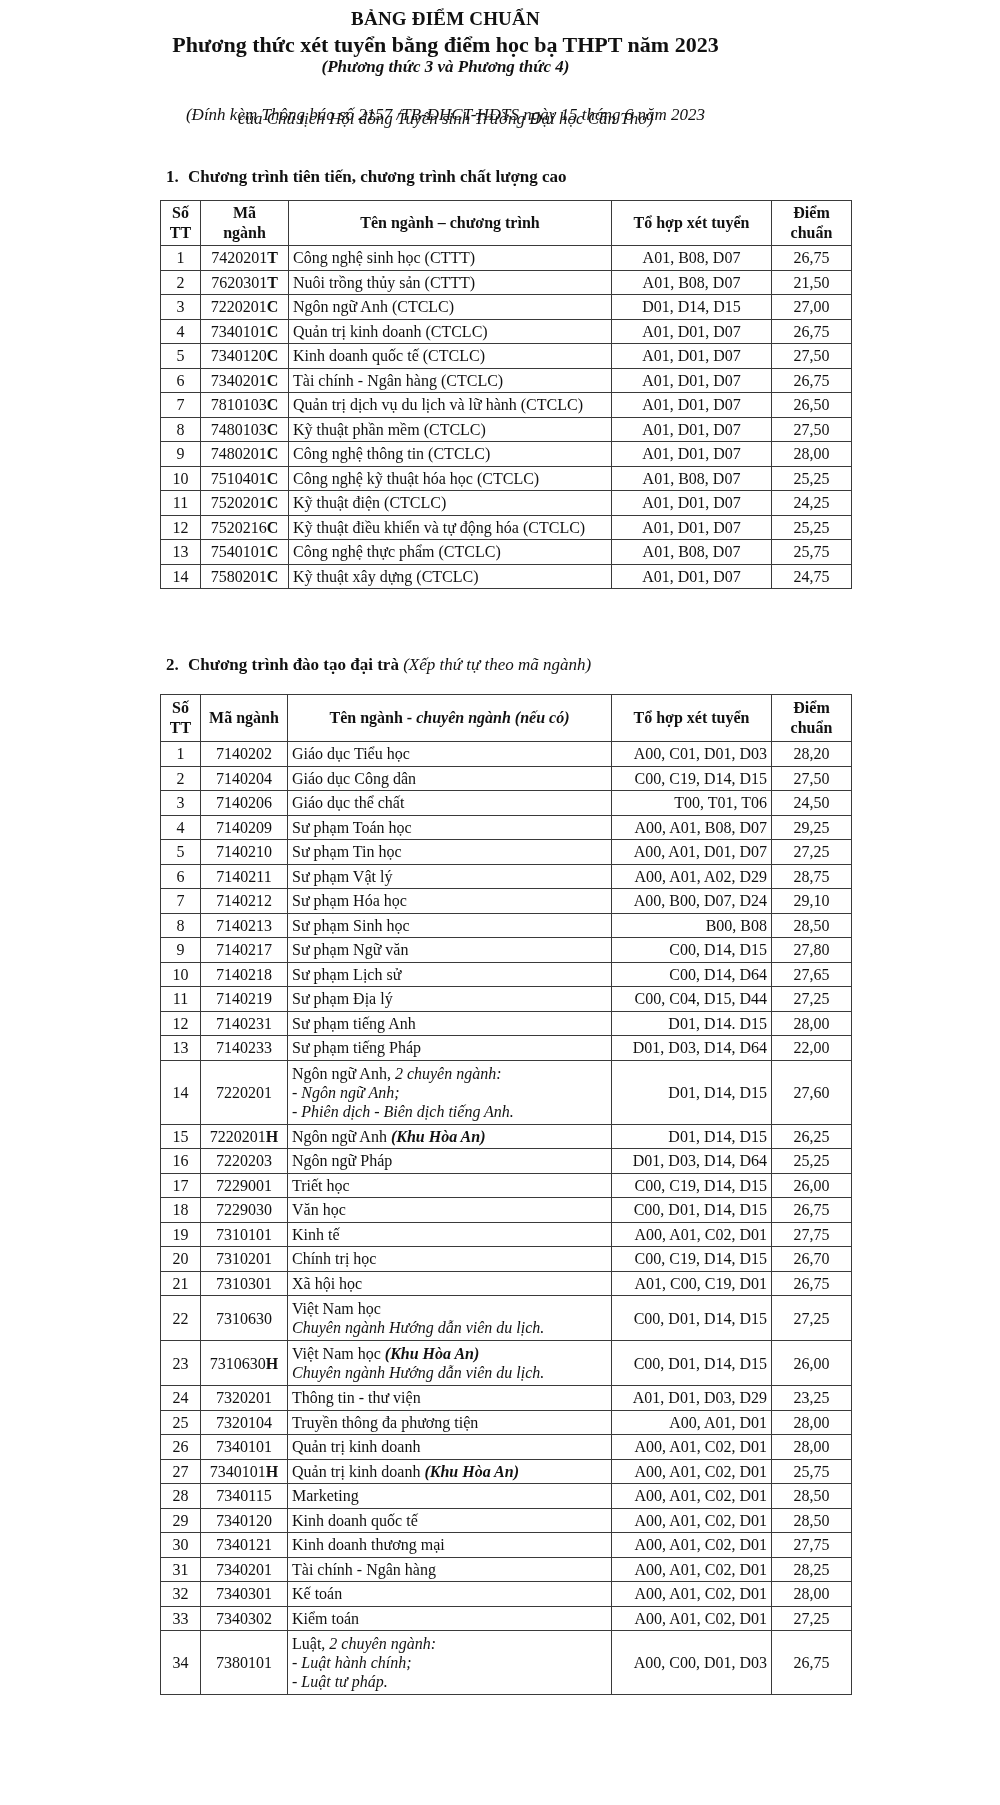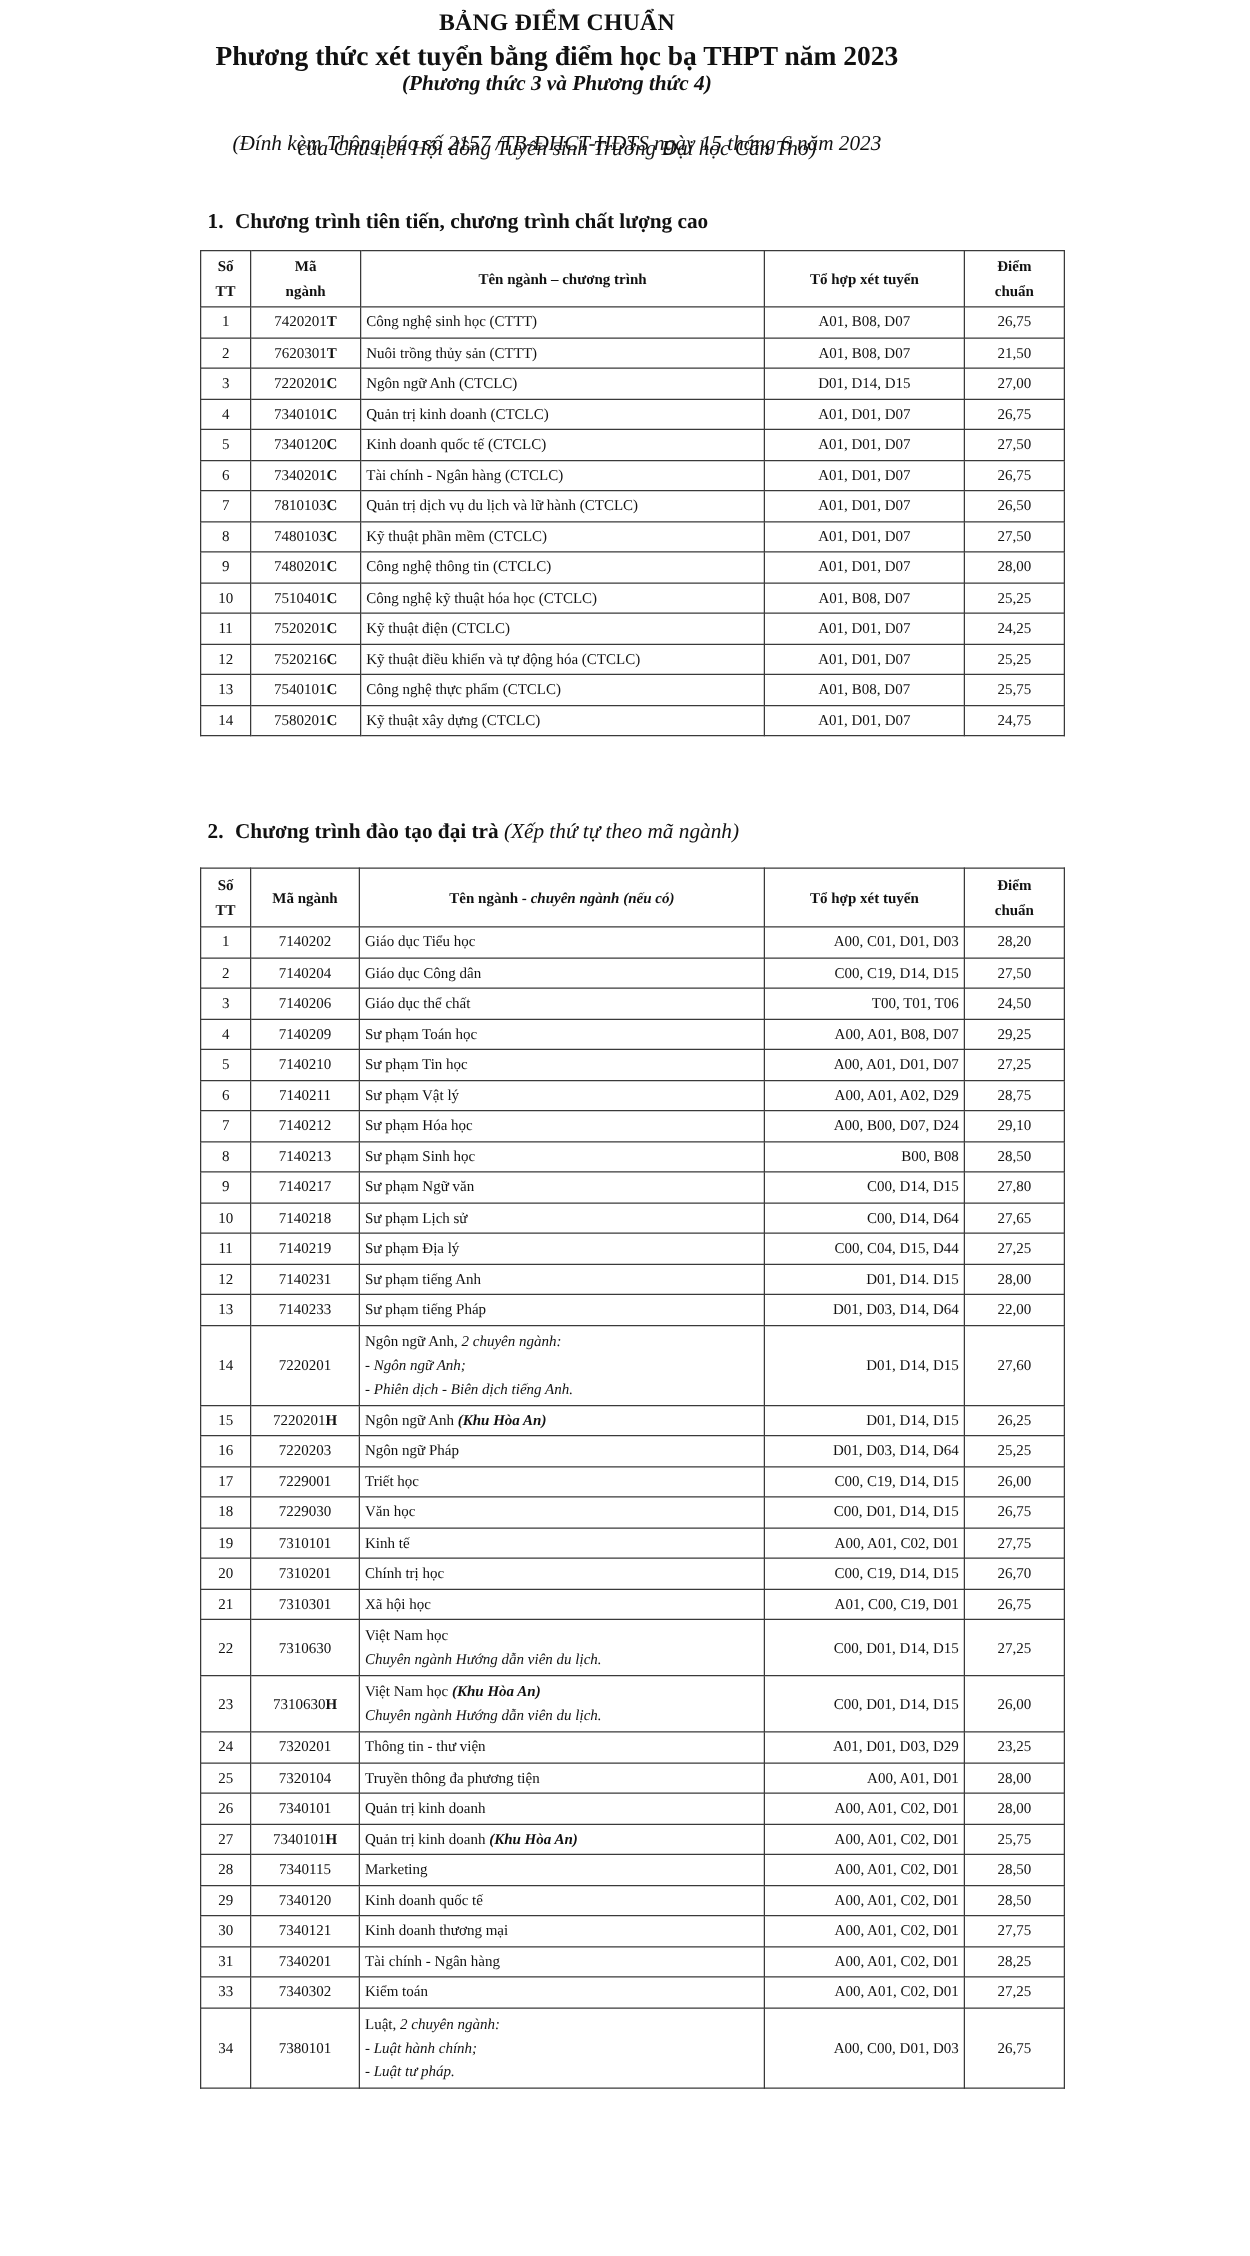--- a/index.html
+++ b/index.html
@@ -16,21 +16,21 @@
 
   .section { position: absolute; left: 166px; font-size: 17px; font-weight: bold; }
   .section .num { display: inline-block; width: 22px; }
   .section .it { font-weight: normal; font-style: italic; }
   .s1 { top: 167px; }
   .s2 { top: 655px; }
 
   table.grid {
     position: absolute; left: 160px; width: 691px;
     border-collapse: collapse; table-layout: fixed;
-    font-size: 12px;
+    font-size: 16px;
     border-radius: 23px;
   }
   table.grid td, table.grid th {
     border: 1.5px solid #3a3a3a; padding: 0 4px; vertical-align: middle;
     line-height: 19px;
   }
   table.grid th { font-weight: bold; text-align: center; line-height: 20px; }
   .t1 { top: 200px; }
   .t2 { top: 694px; }
   .c-no { text-align: center; }
@@ -523,20 +523,29 @@
       <tr class="r1">
         <td class="c-no">31</td>
         <td class="c-code"><span>7340201</span></td>
         <td class="c-name">
           <span class="line"><span>Tài chính - Ngân hàng</span></span>
         </td>
         <td class="c-combo">A00, A01, C02, D01</td>
         <td class="c-score">28,25</td>
       </tr>
       <tr class="r1">
+        <td class="c-no">32</td>
+        <td class="c-code"><span>7340301</span></td>
+        <td class="c-name">
+          <span class="line"><span>Kế toán</span></span>
+        </td>
+        <td class="c-combo">A00, A01, C02, D01</td>
+        <td class="c-score">28,00</td>
+      </tr>
+      <tr class="r1">
         <td class="c-no">33</td>
         <td class="c-code"><span>7340302</span></td>
         <td class="c-name">
           <span class="line"><span>Kiểm toán</span></span>
         </td>
         <td class="c-combo">A00, A01, C02, D01</td>
         <td class="c-score">27,25</td>
       </tr>
       <tr class="r3">
         <td class="c-no">34</td>

